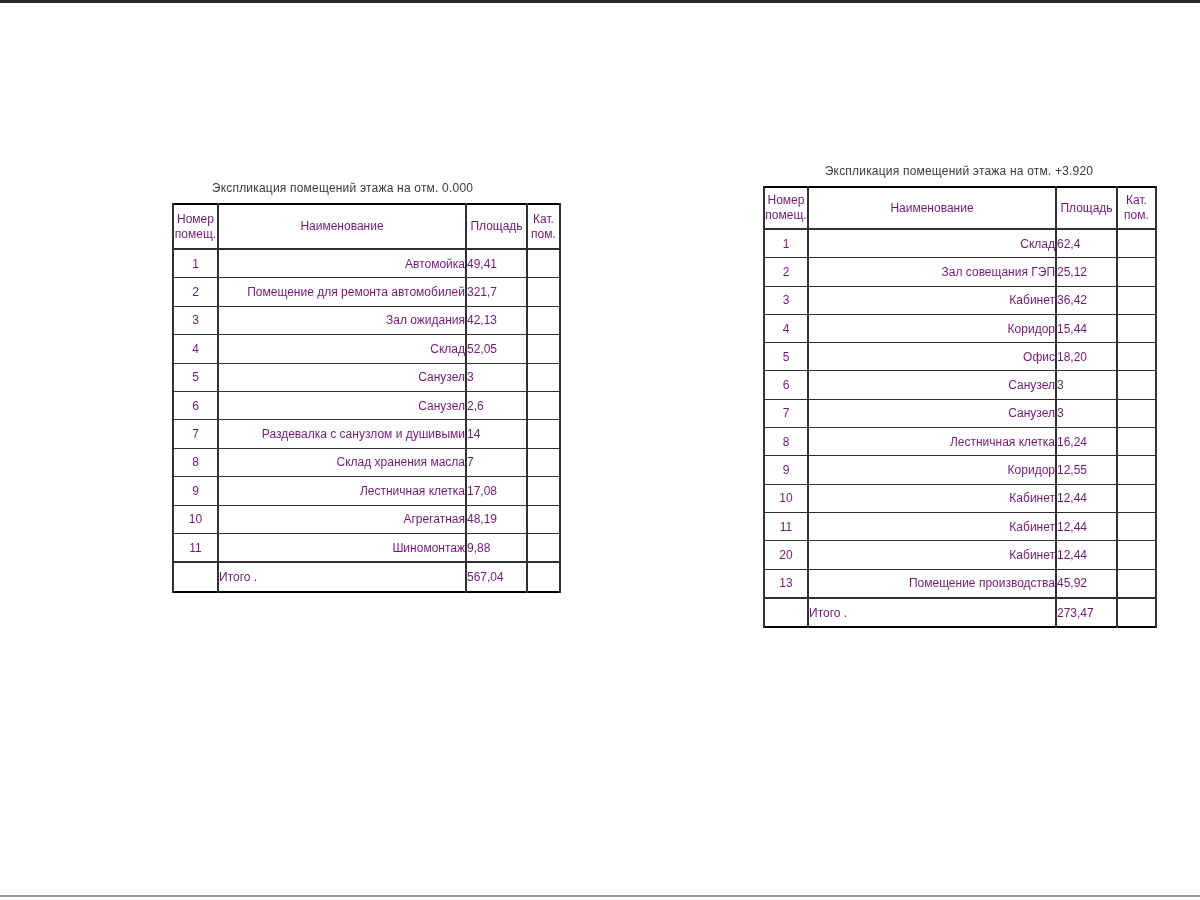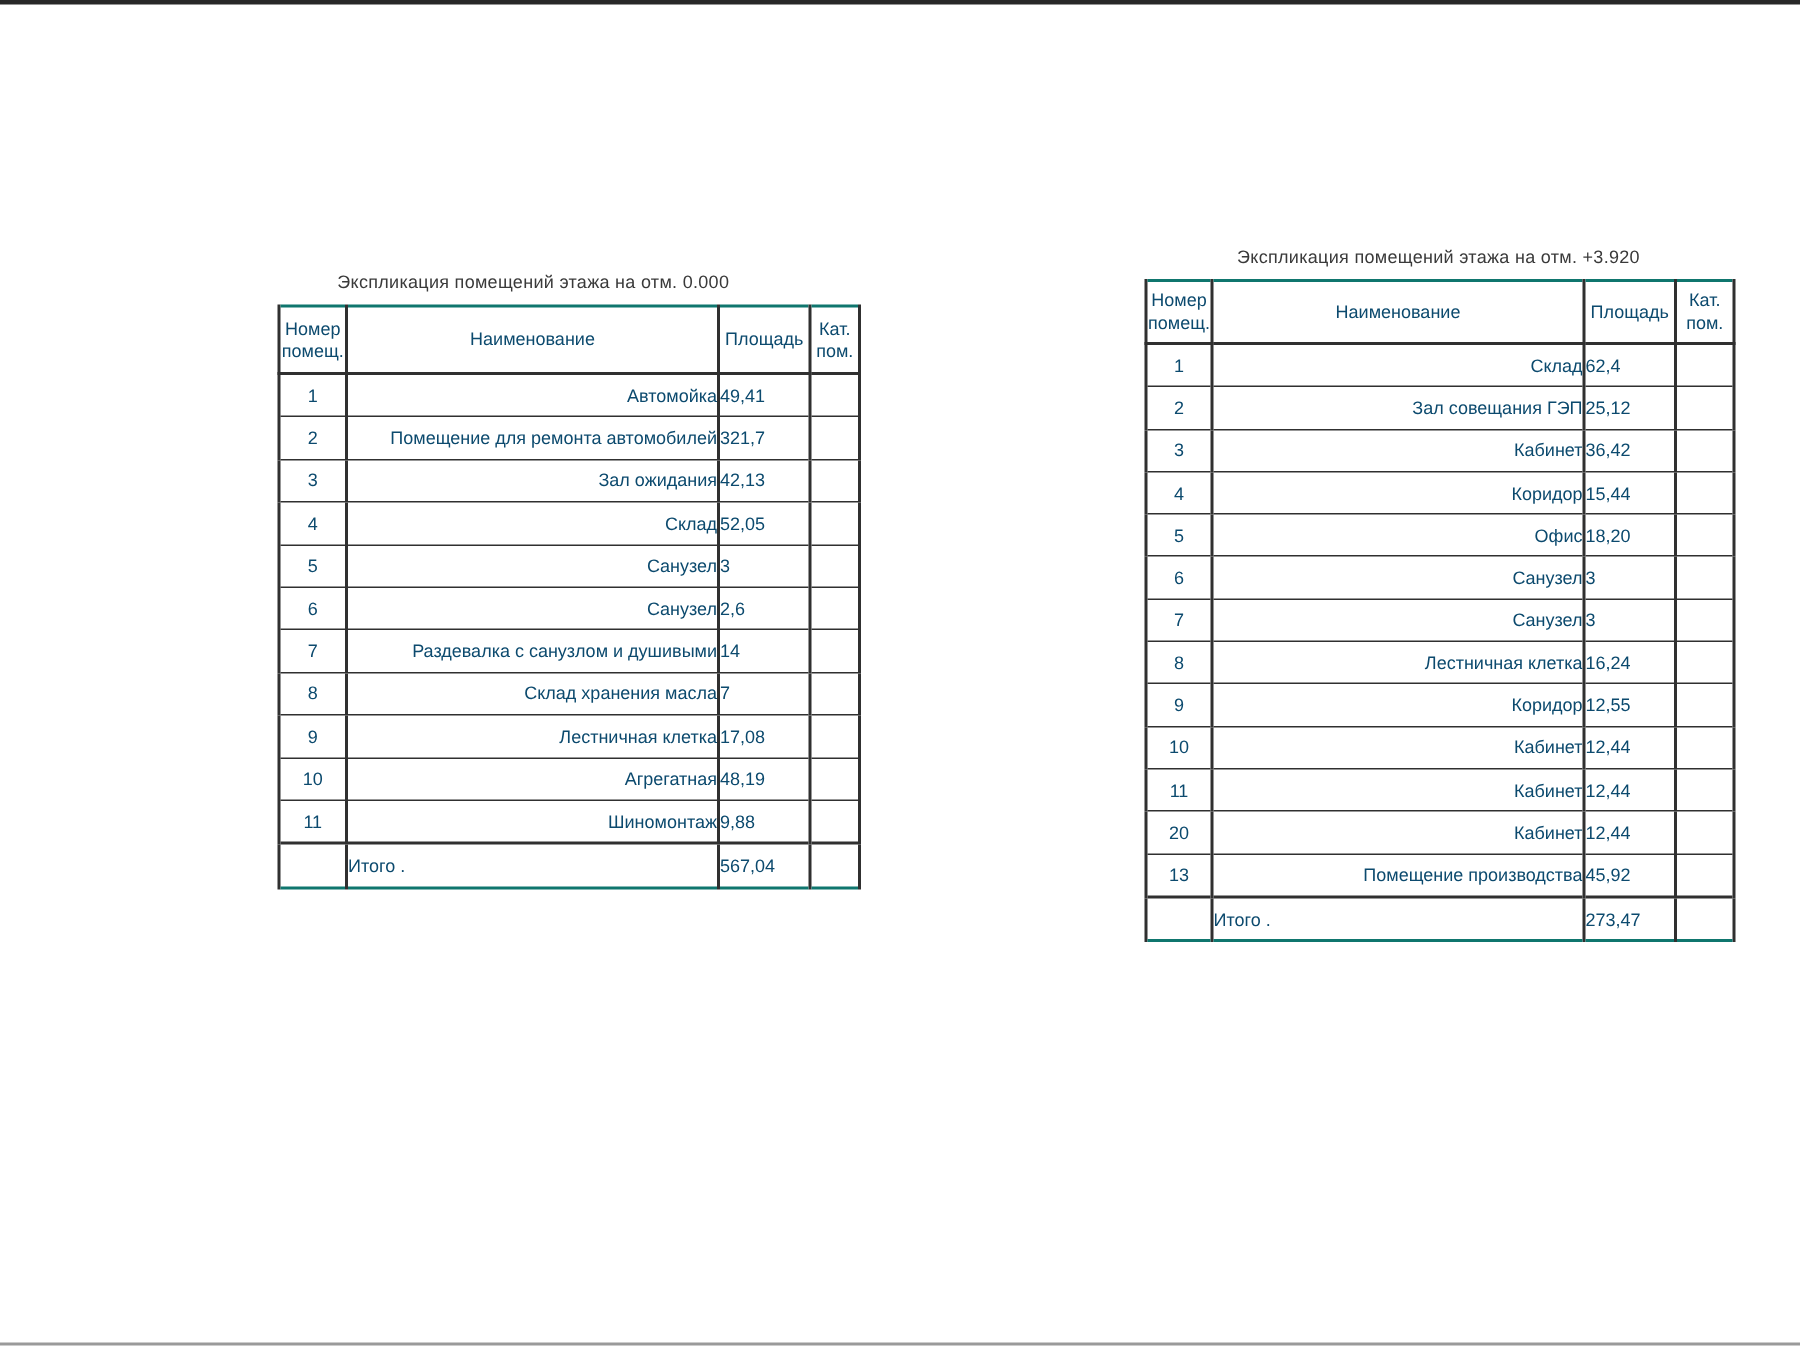--- a/index.html
+++ b/index.html
@@ -16,40 +16,40 @@
   .edge-top {
     position: absolute; left: 0; top: 0; width: 1200px; height: 3px;
     background: #282828;
   }
   .edge-bottom {
     position: absolute; left: 0; top: 895px; width: 1200px; height: 2px;
     background: #9a9a9a;
   }
 
   .table-block { position: absolute; }
-  #table-block-0 { left: 185px; top: 180px; width: 341px; }
+  #table-block-0 { left: 172px; top: 180px; width: 341px; }
   #table-block-1 { left: 731px; top: 163px; width: 392px; margin-left: 32px; }
 
   .table-title {
     text-align: center;
     font-size: 12px;
     line-height: 16px;
     height: 16px;
     margin-bottom: 7px;
     color: #3a3a3a;
     letter-spacing: 0.2px;
     white-space: nowrap;
   }
 
   table.schedule {
     border-collapse: collapse;
     table-layout: fixed;
     width: 100%;
-    border: 2px solid #0f766e;
-    color: #0c4a6e;
+    border: 2px solid #000000;
+    color: #701a75;
   }
   table.schedule th, table.schedule td {
     border: 1px solid #303030;
     border-left-width: 2px;
     border-right-width: 2px;
     font-weight: normal;
     font-size: 12px;
     padding: 0;
     overflow: hidden;
   }

